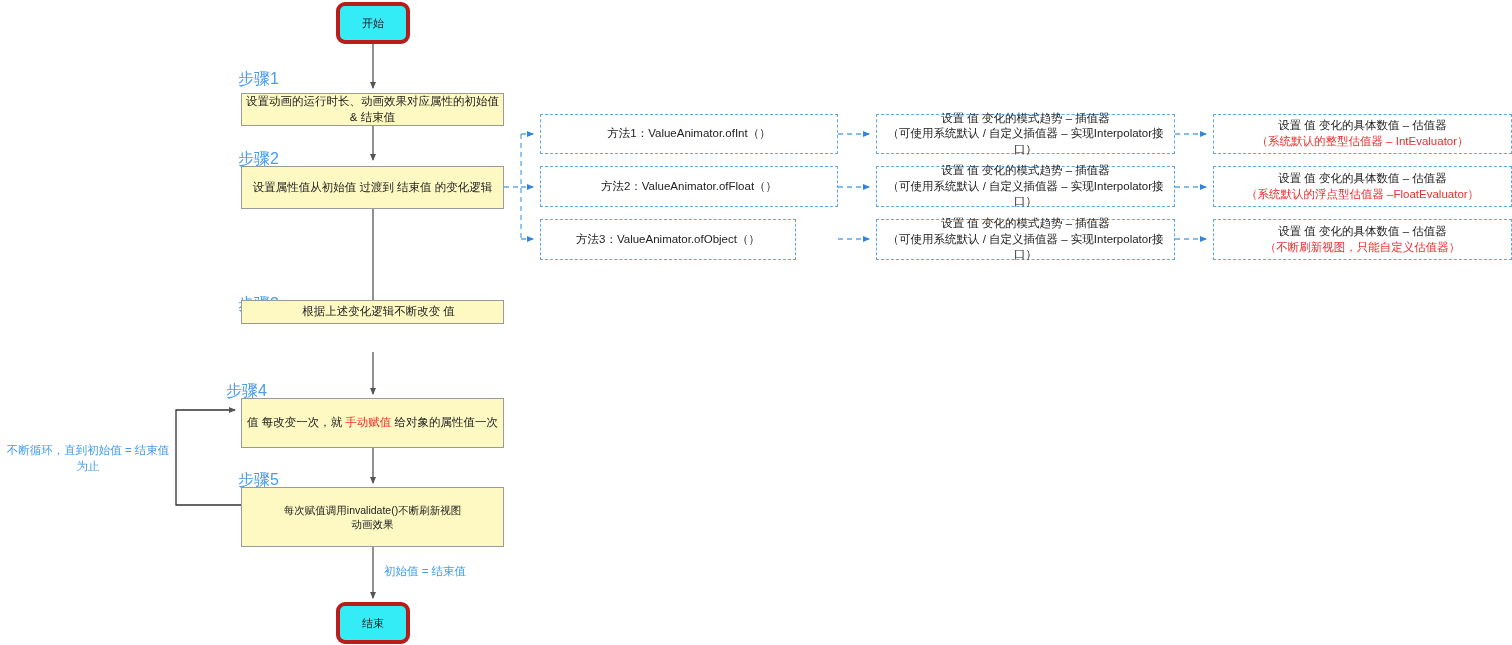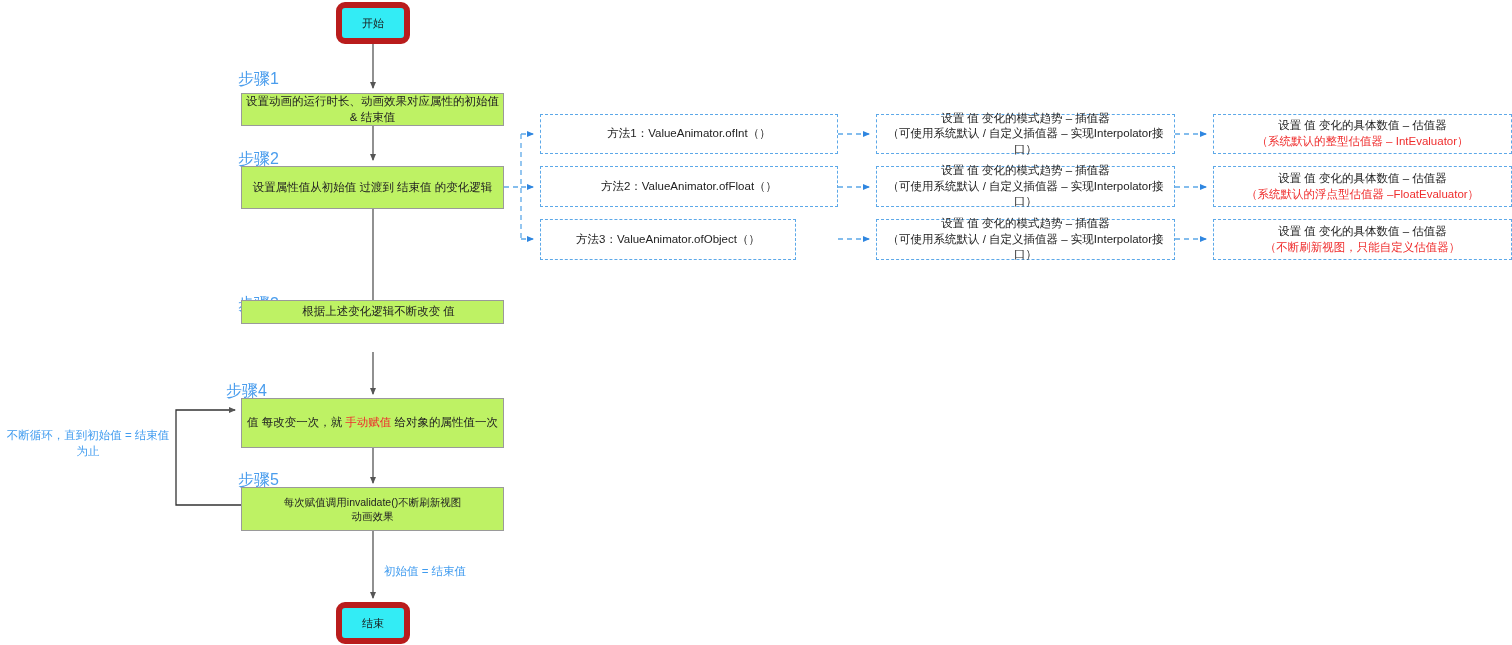--- a/index.html
+++ b/index.html
@@ -28,28 +28,28 @@
     display: flex;
     align-items: center;
     justify-content: center;
     text-align: center;
     color: #222222;
     line-height: 1.35;
   }
 
   .terminator {
     background: #33ECF5;
-    border: 6px solid #b91c1c;
+    border: 4px solid #b91c1c;
     border-radius: 9px;
     font-size: 11px;
     color: #1a1a1a;
   }
 
   .solid-box {
-    background: #bef264;
+    background: #fef9c3;
     border: 1px solid #9a9a9a;
     font-size: 11.5px;
   }
 
   .dashed-box {
     background: #ffffff;
     border: 1.3px dashed #5ca8e8;
     font-size: 11.5px;
     color: #222222;
   }
@@ -197,28 +197,28 @@
   </div>
 
   <div class="step-label" style="left:226px; top:381px;">步骤4</div>
   <div class="node solid-box" style="left:241px; top:398px; width:263px; height:50px;">
     <div>
       <span>值 每改变一次，就 </span><span class="hl-red">手动赋值</span><span> 给对象的属性值一次</span>
     </div>
   </div>
 
   <div class="step-label" style="left:238px; top:470px;">步骤5</div>
-  <div class="node solid-box" style="left:241px; top:487px; width:263px; height:44px; font-size:10.5px;">
+  <div class="node solid-box" style="left:241px; top:487px; width:263px; height:60px; font-size:10.5px;">
     <div>
       <span class="line2">每次赋值调用invalidate()不断刷新视图</span>
       <span class="line2">动画效果</span>
     </div>
   </div>
 
-  <div class="edge-label" style="left:0px; top:427px; width:176px;">
+  <div class="edge-label" style="left:0px; top:442px; width:176px;">
     <span class="line2">不断循环，直到初始值 = 结束值</span>
     <span class="line2">为止</span>
   </div>
 
   <div class="edge-label" style="left:384px; top:563px;">初始值 = 结束值</div>
 
   <div class="node terminator" style="left:336px; top:602px; width:74px; height:42px;">
     <span>结束</span>
   </div>
 

